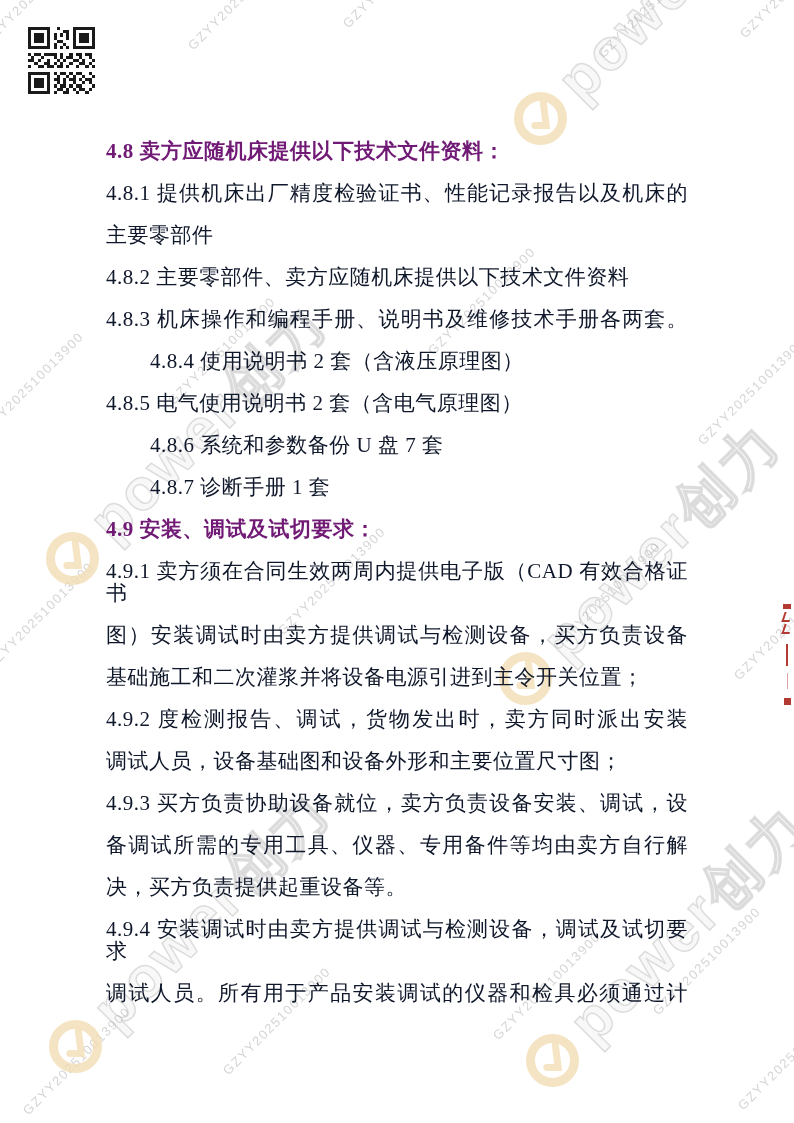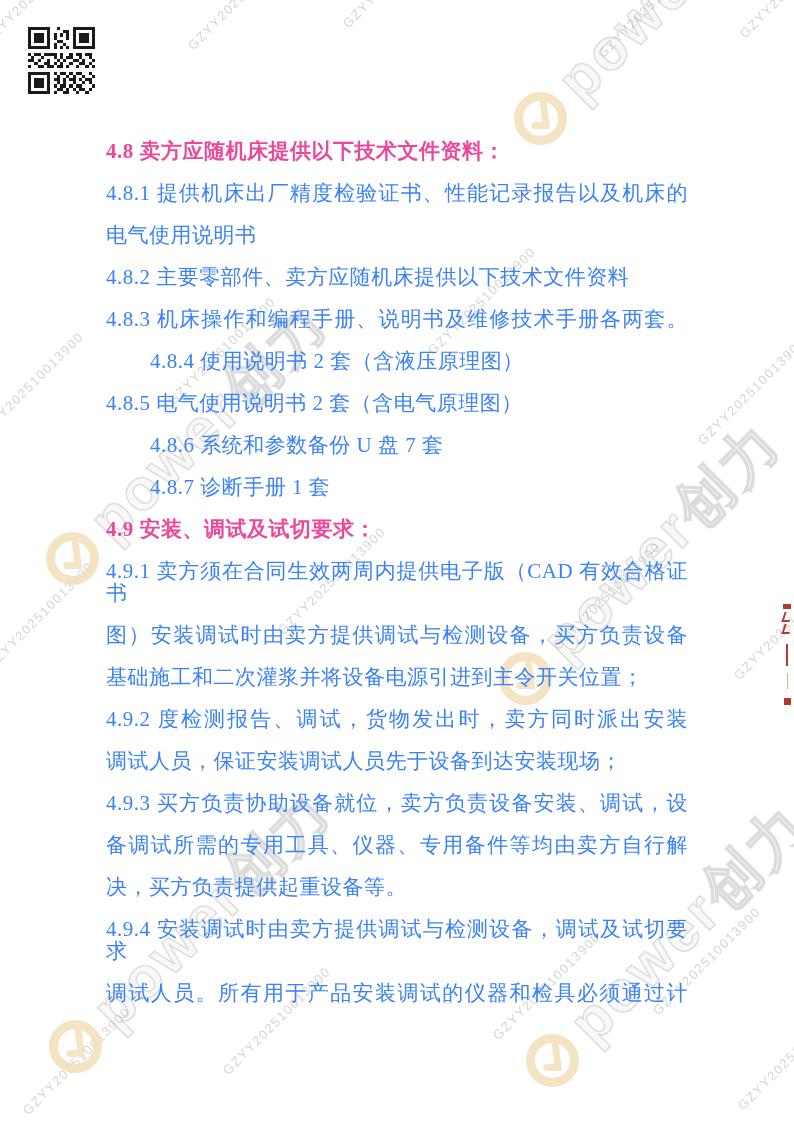--- a/index.html
+++ b/index.html
@@ -23,24 +23,24 @@
     font-family:"Liberation Sans","DejaVu Sans",sans-serif;
     font-weight:700;font-size:58px;letter-spacing:3px;white-space:nowrap;
     color:rgba(205,205,205,0.14);
     -webkit-text-stroke:1.5px rgba(185,185,185,0.45);
   }
   
   .qr{position:absolute;left:28px;top:27px;z-index:2;line-height:0;}
   
   .doc{position:absolute;left:106px;top:140px;width:582px;z-index:1;}
   .ln{
-    margin:0 0 20px 0;font-size:21px;line-height:22px;color:#3b82f6;
+    margin:0 0 20px 0;font-size:21px;line-height:22px;color:#0f172a;
     letter-spacing:0.5px;white-space:normal;
   }
-  .ln.b{font-weight:700;color:#ec4899;}
+  .ln.b{font-weight:700;color:#701a75;}
   .ln.ind{padding-left:44px;}
   .ln.jf{text-align:justify;text-align-last:justify;}
   
   .edge-stamp{
     position:absolute;right:1px;top:604px;width:12px;z-index:2;
     display:flex;flex-direction:column;align-items:center;
   }
   .es-sq1{width:8px;height:5px;background:#b23a33;margin-bottom:2px;}
   .es-tick{width:6px;height:8px;border-left:2px solid #b23a33;border-bottom:2px solid #b23a33;transform:skewX(-18deg);margin:1px 0;}
   .es-vline{width:2px;height:22px;background:#b23a33;margin-top:9px;}
@@ -138,33 +138,33 @@
       M9 17h1v1h-1zM11 17h1v1h-1zM14 17h1v1h-1zM17 17h1v1h-1zM19 17h1v1h-1z
       M8 18h1v1h-1zM10 18h2v1h-2zM13 18h1v1h-1zM15 18h2v1h-2zM20 18h1v1h-1z
       M9 19h2v1h-2zM12 19h1v1h-1zM14 19h1v1h-1zM16 19h2v1h-2zM19 19h1v1h-1z
       M8 20h1v1h-1zM11 20h2v1h-2zM15 20h1v1h-1zM18 20h1v1h-1z"></path>
   </svg>
 </div>
 
 <main class="doc">
   <p class="ln b">4.8 卖方应随机床提供以下技术文件资料：</p>
   <p class="ln jf">4.8.1 提供机床出厂精度检验证书、性能记录报告以及机床的</p>
-  <p class="ln">电气使用说明书</p>
+  <p class="ln">主要零部件</p>
   <p class="ln">4.8.2 主要零部件、卖方应随机床提供以下技术文件资料</p>
   <p class="ln jf">4.8.3 机床操作和编程手册、说明书及维修技术手册各两套。</p>
   <p class="ln ind">4.8.4 使用说明书 2 套（含液压原理图）</p>
   <p class="ln">4.8.5 电气使用说明书 2 套（含电气原理图）</p>
   <p class="ln ind">4.8.6 系统和参数备份 U 盘 7 套</p>
   <p class="ln ind">4.8.7 诊断手册 1 套</p>
   <p class="ln b">4.9 安装、调试及试切要求：</p>
   <p class="ln jf">4.9.1 卖方须在合同生效两周内提供电子版（CAD 有效合格证书</p>
   <p class="ln jf">图）安装调试时由卖方提供调试与检测设备，买方负责设备</p>
   <p class="ln">基础施工和二次灌浆并将设备电源引进到主令开关位置；</p>
   <p class="ln jf">4.9.2 度检测报告、调试，货物发出时，卖方同时派出安装</p>
-  <p class="ln">调试人员，保证安装调试人员先于设备到达安装现场；</p>
+  <p class="ln">调试人员，设备基础图和设备外形和主要位置尺寸图；</p>
   <p class="ln jf">4.9.3 买方负责协助设备就位，卖方负责设备安装、调试，设</p>
   <p class="ln jf">备调试所需的专用工具、仪器、专用备件等均由卖方自行解</p>
   <p class="ln">决，买方负责提供起重设备等。</p>
   <p class="ln jf">4.9.4 安装调试时由卖方提供调试与检测设备，调试及试切要求</p>
   <p class="ln jf">调试人员。所有用于产品安装调试的仪器和检具必须通过计</p>
 </main>
 
 <div class="edge-stamp">
   <div class="es-sq1"></div>
   <div class="es-tick"></div>

